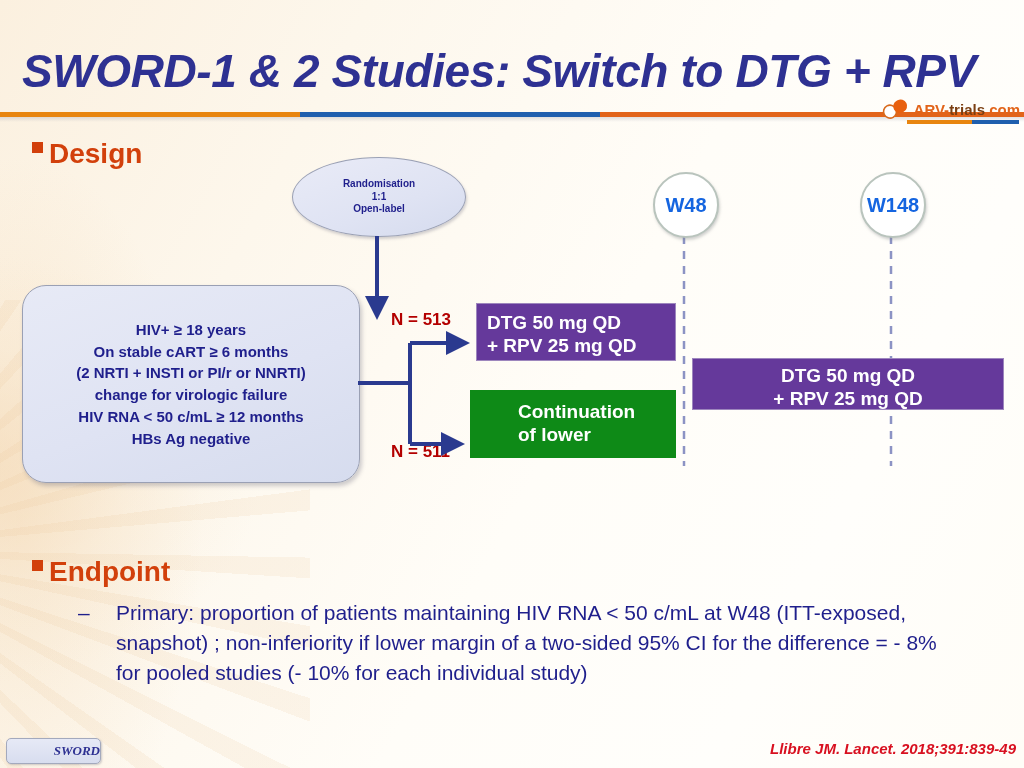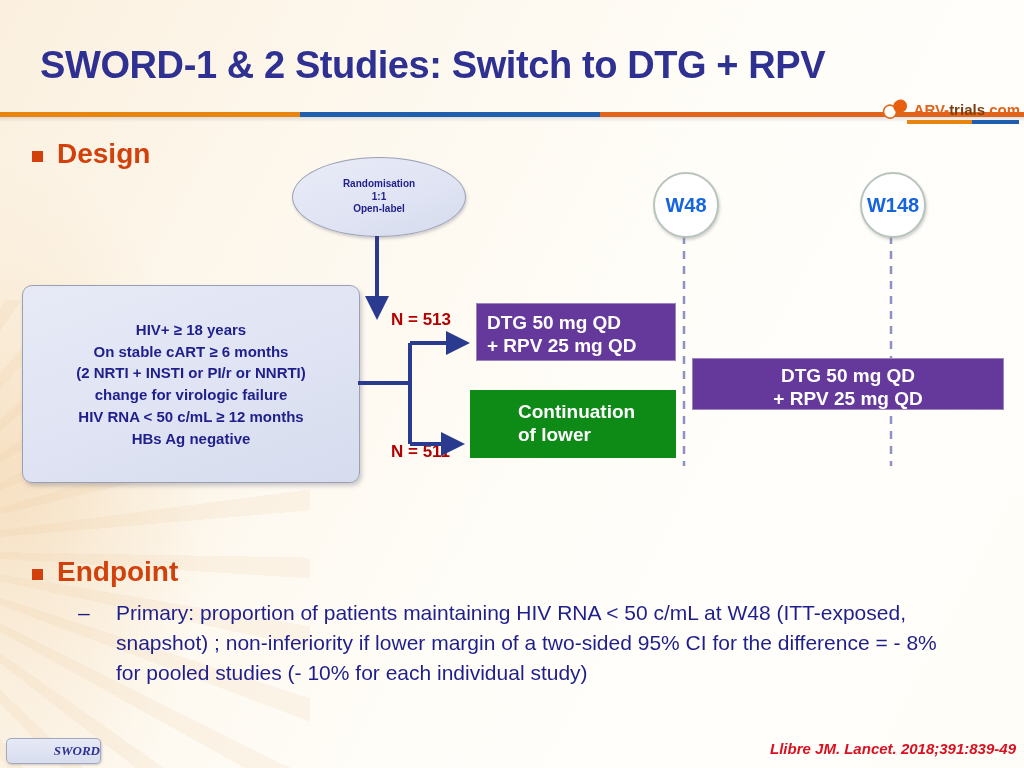--- a/index.html
+++ b/index.html
@@ -34,27 +34,28 @@
     background: repeating-conic-gradient(from 6deg at 12% 48%,
                  rgba(233,196,150,0.20) 0deg 2.6deg,
                  rgba(255,252,246,0.0) 2.6deg 8.5deg);
     opacity: .75;
     pointer-events: none;
   }
 
   
   .slide-title {
     position: absolute;
-    left: 40px;
+    left: 22px;
     top: 44px;
-    font-size: 38px;
+    font-size: 46px;
     font-weight: bold;
     color: #2E3192;
     letter-spacing: -0.4px;
     white-space: nowrap;
+    font-style: italic;
   }
 
   .divider {
     position: absolute;
     left: 0;
     top: 112px;
     width: 1024px;
     height: 5px;
   }
   .divider .seg { position: absolute; top: 0; height: 5px; }
@@ -82,22 +83,21 @@
   .logo .lt-com { color: #E2641A; }
   .logo .underbar {
     position: absolute; left: 26px; top: 23px; width: 112px; height: 4px;
     background: linear-gradient(90deg, #E8850F 0 58%, #1F5FAE 58% 100%);
   }
 
   
   .sec-head {
     position: absolute;
     display: flex;
-    align-items: center;
-    gap: 14px;
+    gap: 6px;
     color: #D2400B;
     font-size: 28px;
     font-weight: bold;
   }
   .sec-head.design { left: 32px; top: 138px; }
   .sec-head.endpoint { left: 32px; top: 556px; }
   .bullet-sq {
     width: 11px; height: 11px; background: #D2400B; display: inline-block;
     margin-top: 4px;
   }
@@ -114,21 +114,21 @@
     display: flex; flex-direction: column;
     align-items: center; justify-content: center;
     color: #1F1F8C; font-size: 10px; font-weight: bold; line-height: 1.28;
     text-align: center;
   }
 
   .criteria-box {
     position: absolute;
     left: 22px; top: 285px;
     width: 336px; height: 196px;
-    border-radius: 10px;
+    border-radius: 24px;
     background: linear-gradient(160deg, #e7eaf6 0%, #dfe3f3 55%, #d6dcee 100%);
     border: 1px solid #9aa0b4;
     box-shadow: 2px 3px 4px rgba(90,90,110,.3);
     display: flex; flex-direction: column;
     align-items: center; justify-content: center;
     color: #1F1F8C; font-size: 15px; font-weight: bold; line-height: 1.45;
     text-align: center;
   }
   .criteria-box sup { font-size: 9.5px; }
 

